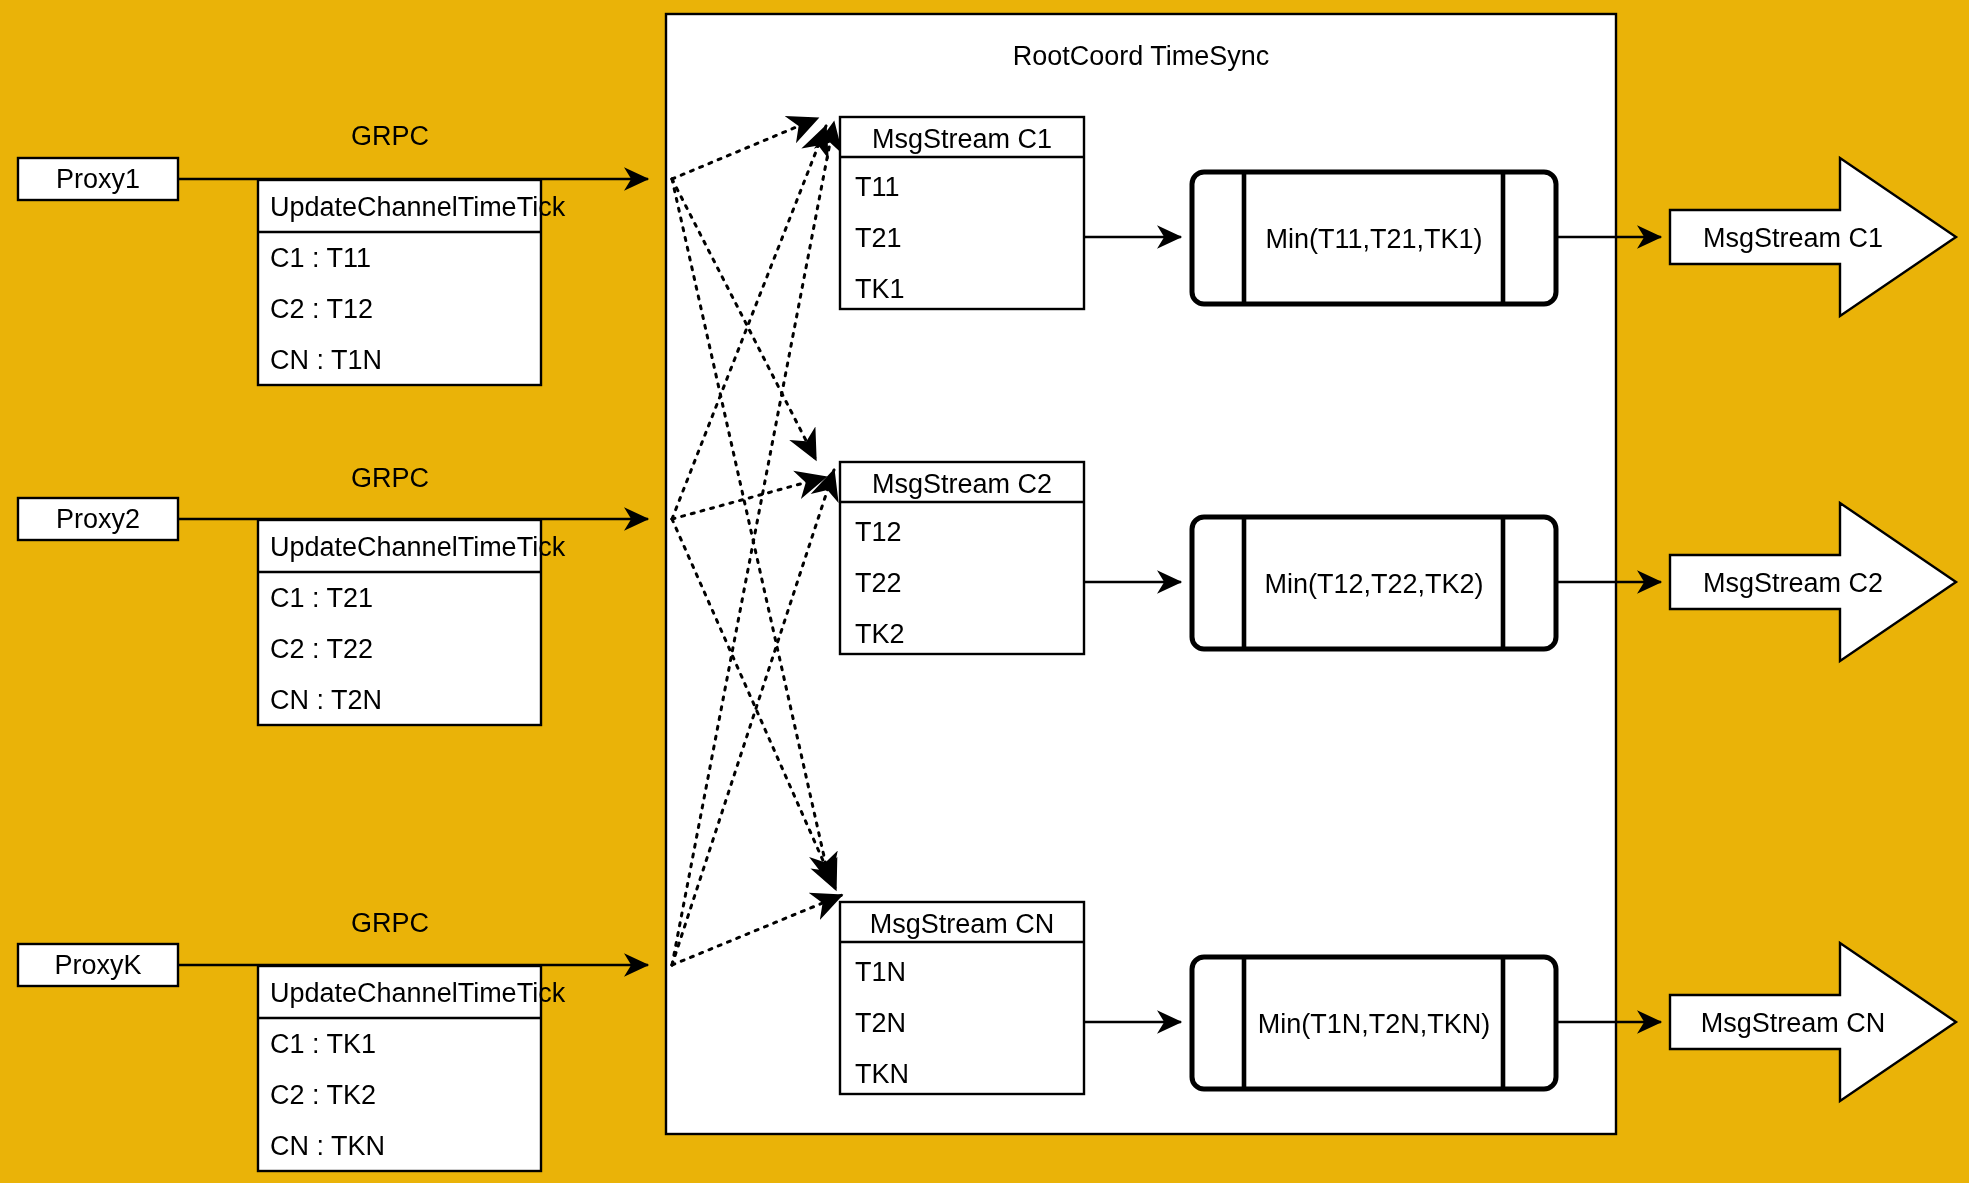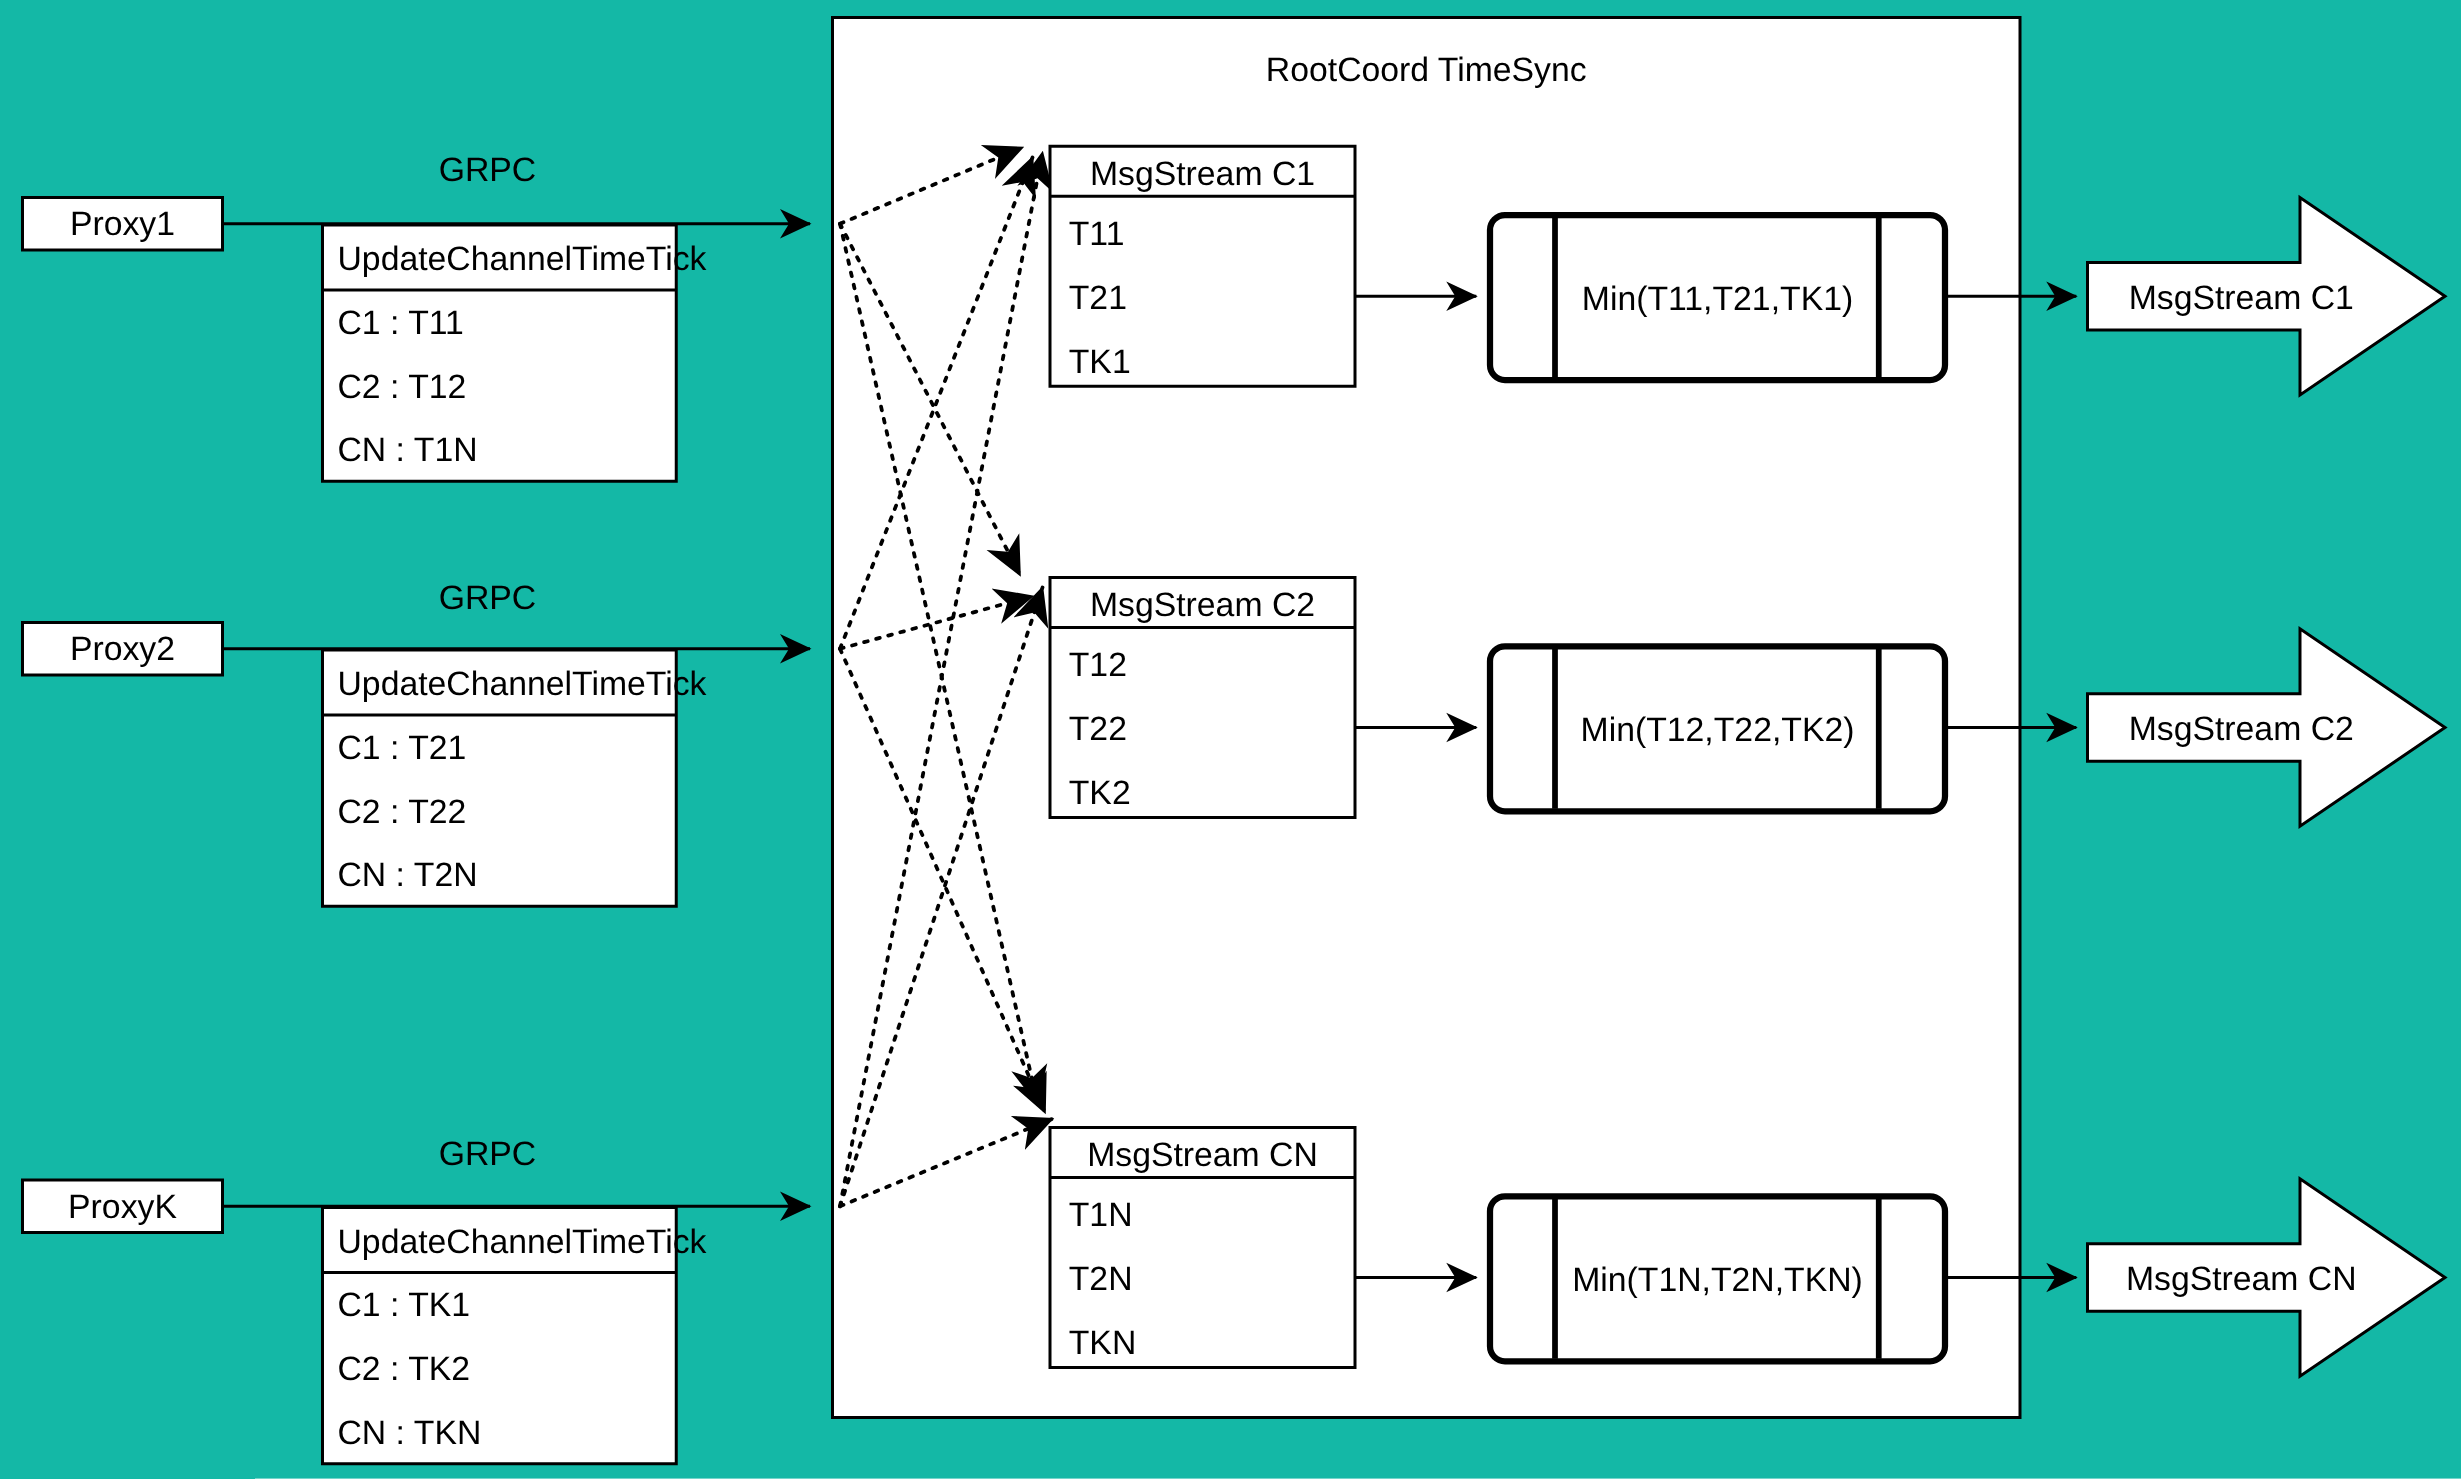--- a/index.html
+++ b/index.html
@@ -4,21 +4,21 @@
 <style>
   html, body {
     margin: 0;
     padding: 0;
     background: #ffffff;
   }
   #stage {
     position: relative;
     width: 1969px;
     height: 1183px;
-    background: #14b8a6;
+    background: #eab308;
     font-family: "Liberation Sans", sans-serif;
     overflow: hidden;
   }
   svg.layer {
     position: absolute;
     top: 0;
     left: 0;
     width: 1969px;
     height: 1183px;
   }

